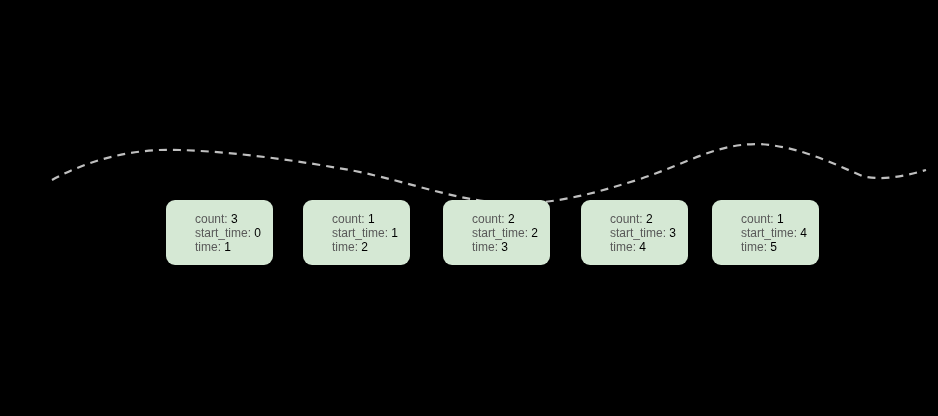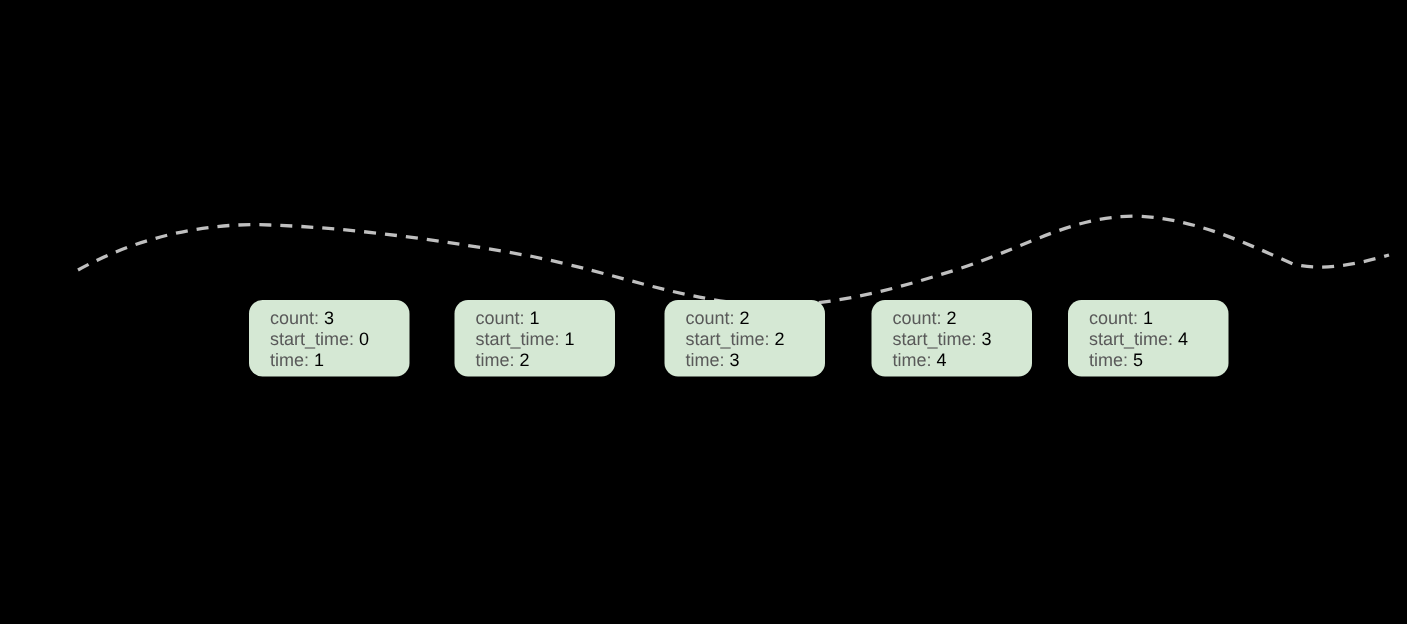--- a/index.html
+++ b/index.html
@@ -24,28 +24,28 @@
   .curve-path {
     fill: none;
     stroke: var(--curve, #bfbfbf);
     stroke-width: 2.2;
     stroke-dasharray: 8 6;
   }
   .box {
     position: absolute;
     top: 200px;
     width: 107px;
-    height: 51px;
+    height: 65px;
     background: var(--box-fill, #d5e8d4);
     border-radius: 9px;
     box-sizing: border-box;
     display: flex;
     flex-direction: column;
     justify-content: center;
-    padding-left: 14px;
+    padding-left: 29px;
     z-index: 2;
   }
   .b1 { left: 166px; }
   .b2 { left: 303px; }
   .b3 { left: 443px; }
   .b4 { left: 581px; }
   .b5 { left: 712px; }
   .line {
     font-size: 12px;
     line-height: 14px;

